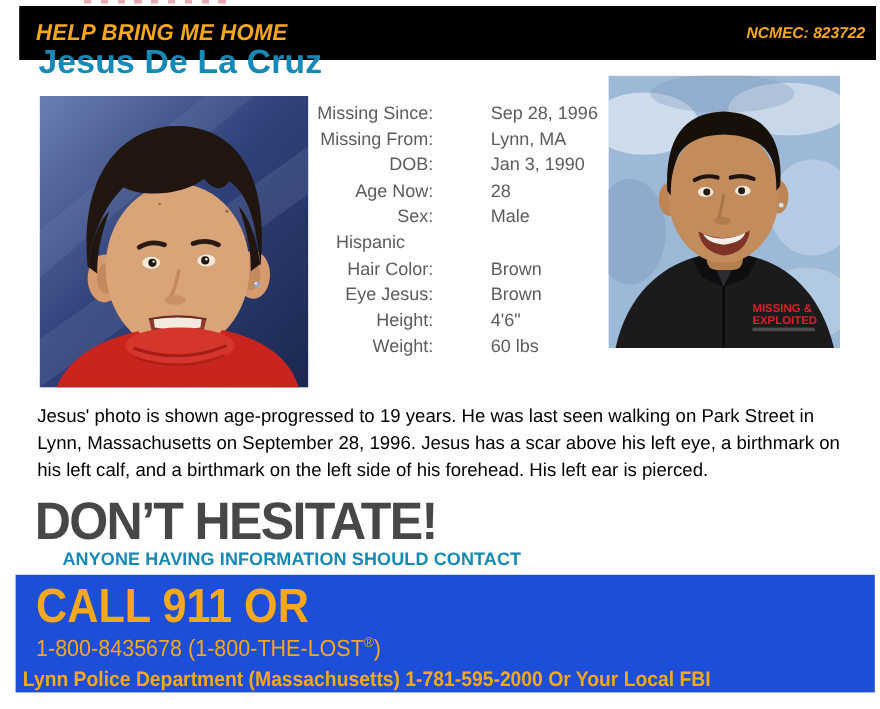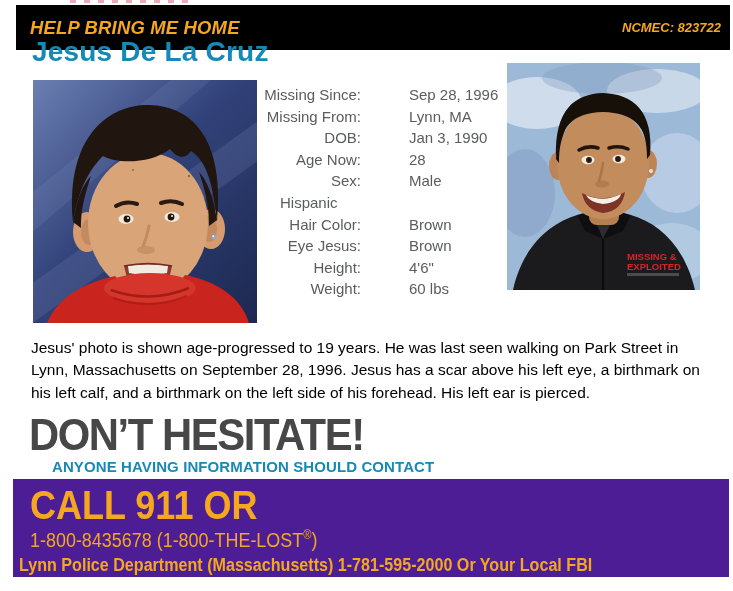--- a/index.html
+++ b/index.html
@@ -53,21 +53,21 @@
     position:absolute; left:29px; top:410px; font-size:44px; font-weight:bold;
     color:#474747; letter-spacing:-1.5px; transform:scaleX(.95); transform-origin:left;
     white-space:nowrap;
   }
   .cta-sub {
     position:absolute; left:30px; top:458px; font-size:15px; font-weight:bold;
     color:#1789B6; letter-spacing:.1px; white-space:nowrap;margin-left:22px;
   }
 
   .footer {
-    position:absolute; left:13px; right:4px; top:479px; height:98px; background:#4c1d95;
+    position:absolute; left:13px; right:4px; top:479px; height:98px; background:#1d4ed8;
     box-sizing:border-box; padding:5px 0 0 17px; color:#F5A71D;
   }
   .call-line {
     font-size:40px; font-weight:bold; line-height:1.08; letter-spacing:0;
     transform:scaleX(.9); transform-origin:left; white-space:nowrap;
   }
   .hotline-line {
     font-size:19.5px; margin-top:1px; transform:scaleX(.92); transform-origin:left;
     white-space:nowrap;
   }

